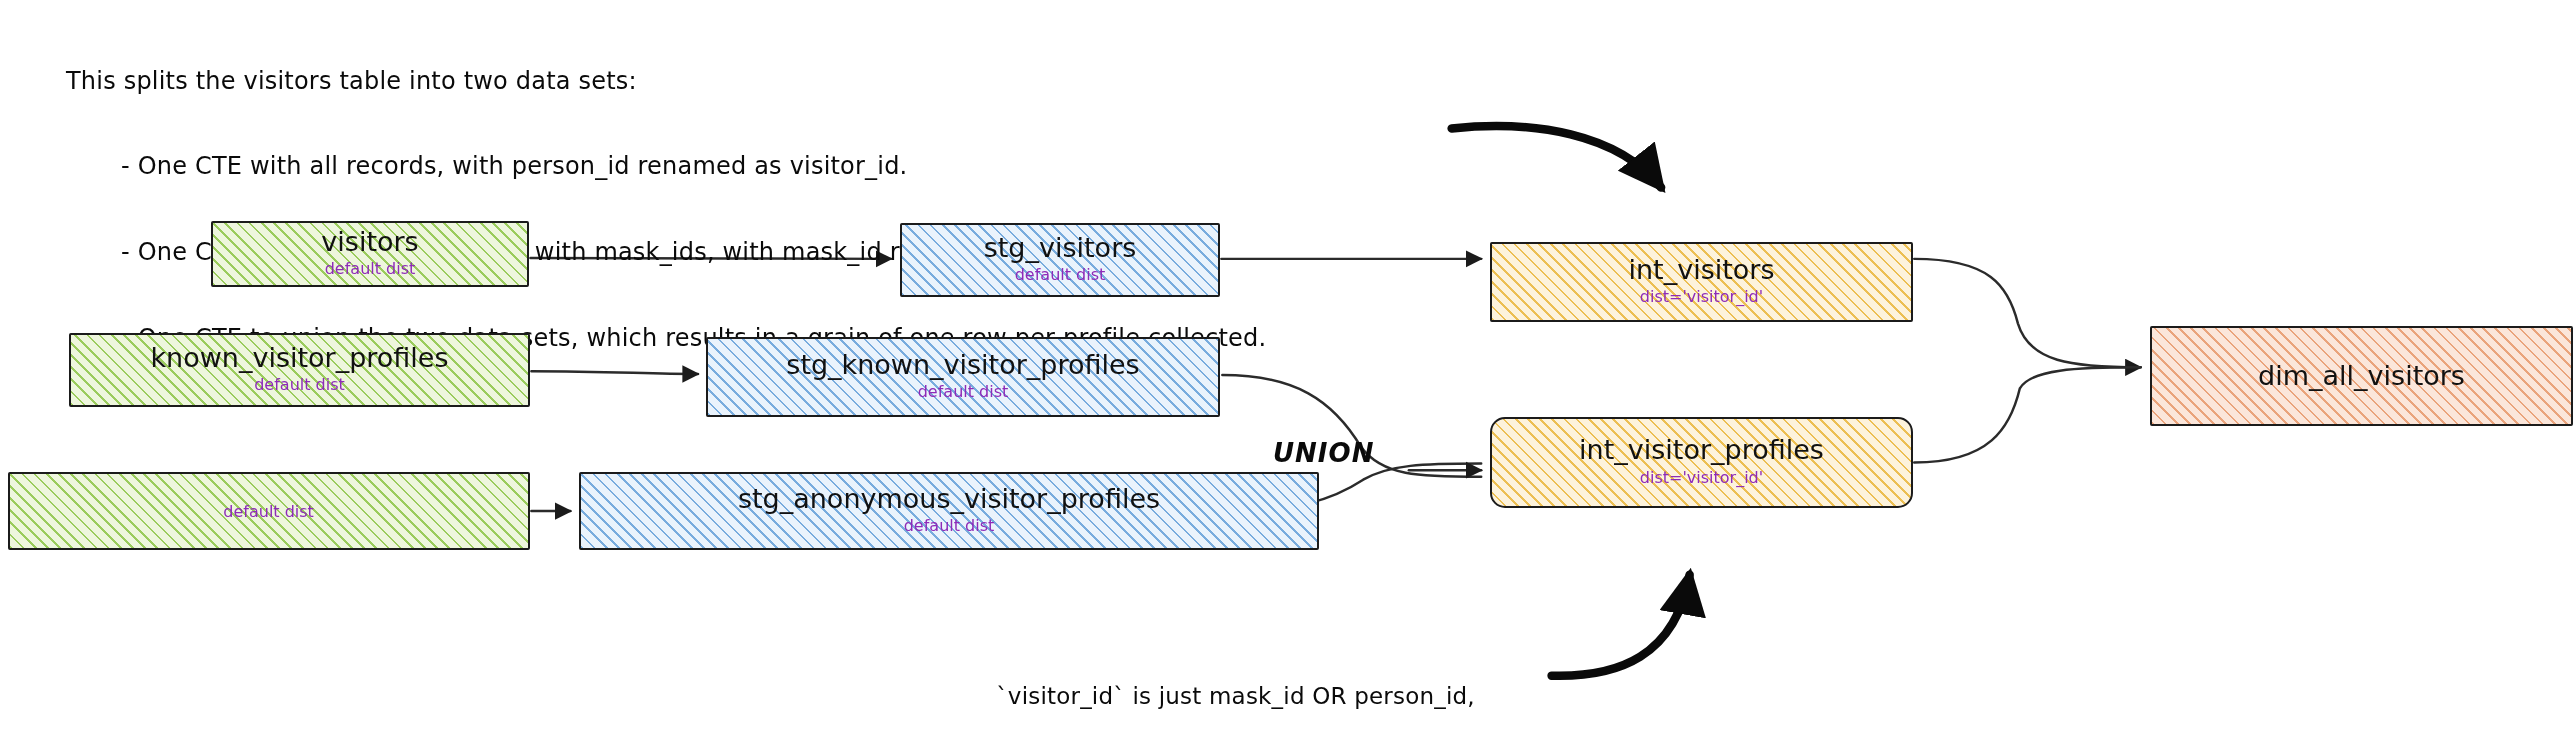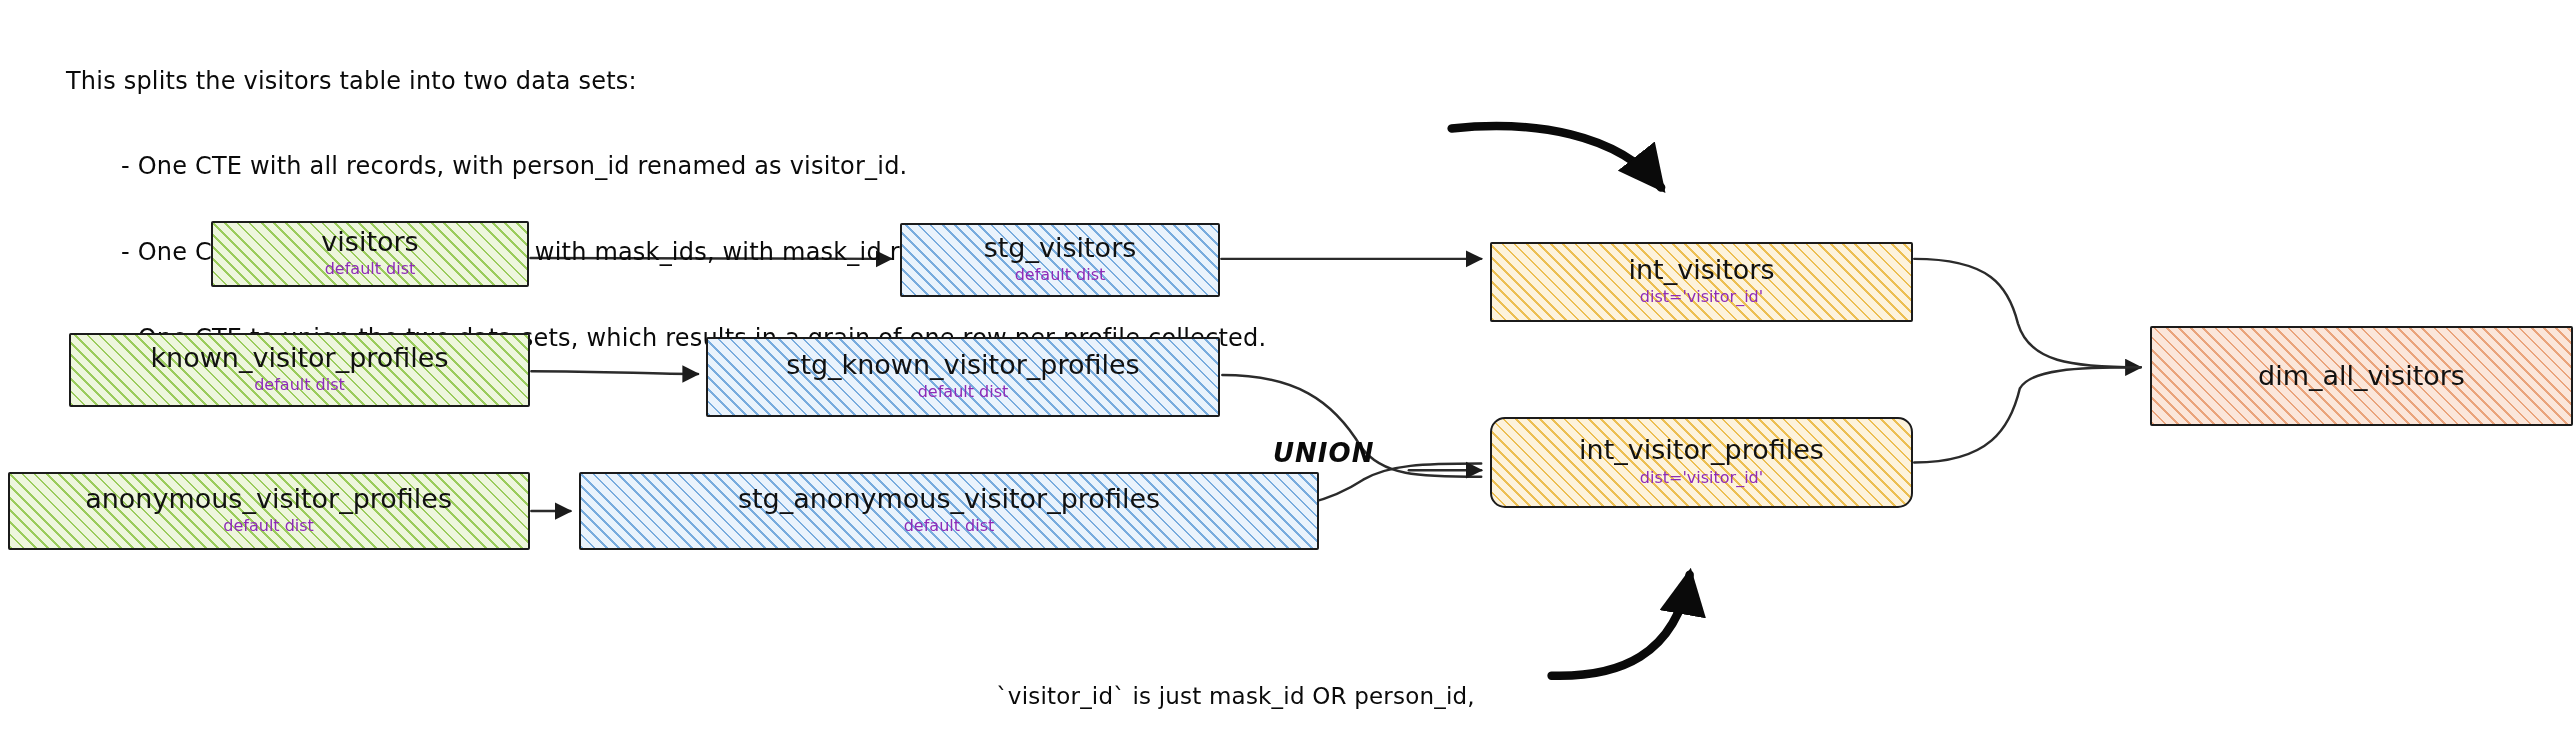--- a/index.html
+++ b/index.html
@@ -210,21 +210,20 @@
   <div class="title">visitors</div>
   <div class="sub">default dist</div>
 </div>
 
 <div class="node hatch-green" id="node-known-visitor-profiles">
   <div class="title">known_visitor_profiles</div>
   <div class="sub">default dist</div>
 </div>
 
 <div class="node hatch-green" id="node-anonymous-visitor-profiles">
-  <div class="title">anonymous_visitor_profiles</div>
   <div class="sub">default dist</div>
 </div>
 
 <div class="node hatch-blue" id="node-stg-visitors">
   <div class="title">stg_visitors</div>
   <div class="sub">default dist</div>
 </div>
 
 <div class="node hatch-blue" id="node-stg-known-visitor-profiles">
   <div class="title">stg_known_visitor_profiles</div>

